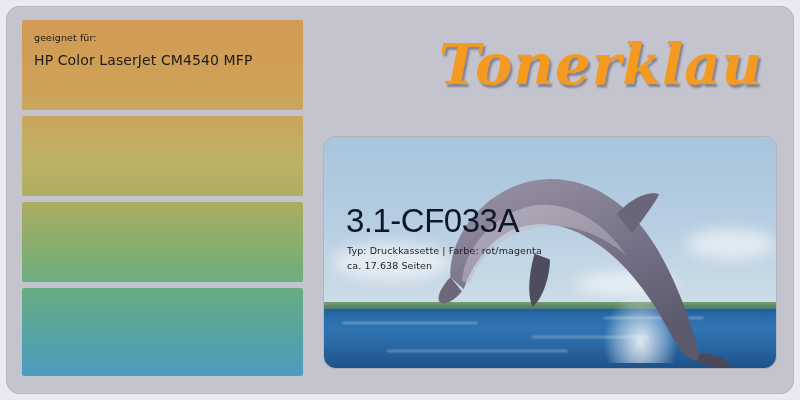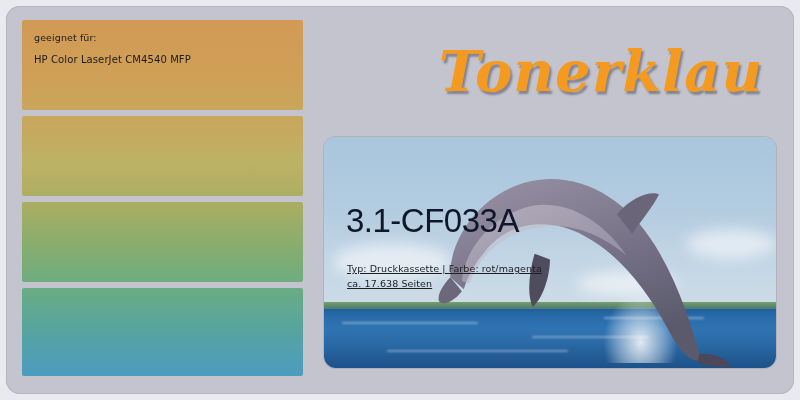--- a/index.html
+++ b/index.html
@@ -81,31 +81,31 @@
     z-index: 2;
     padding: 11px 0 0 12px;
     color: #1b1b1b;
   }
   #compat-label {
     font-size: 9.5px;
     line-height: 14px;
     letter-spacing: .1px;
   }
   #printer-model {
-    font-size: 10px;
+    font-size: 14px;
     line-height: 14px;
     margin-top: 8px;
     letter-spacing: .1px;
   }
 
   
   #brand-title {
     position: absolute;
     left: 420px;
-    top: 27px;
+    top: 20px;
     width: 350px;
     height: 76px;
     font-family: "DejaVu Serif", serif;
     font-size: 56px;
     font-style: italic;
     font-weight: 700;
     color: #f59a20;
     letter-spacing: 1px;
     text-align: center;
     line-height: 76px;
@@ -289,20 +289,20 @@
 
         <path d="M212,64 C228,46 248,40 256,44 C250,56 236,72 228,84 Z" fill="#6a6578"></path>
 
         <path d="M126,104 C120,124 118,146 124,158 C134,150 142,128 142,110 Z" fill="#4f4c5e"></path>
 
         <path d="M298,206 C312,204 326,210 332,218 C318,220 304,218 296,214 Z" fill="#4a4859"></path>
       </svg>
 
       <div id="sku-code" style="left:22px; top:65px; position:absolute;">3.1-CF033A</div>
 
-      <div id="photo-caption" style="left:23px; top:124px; position:absolute; width:330px;text-decoration:underline;">
+      <div id="photo-caption" style="left:23px; top:106px; position:absolute; width:330px;">
         <div>Typ: Druckkassette | Farbe: rot/magenta</div>
         <div>ca. 17.638 Seiten</div>
       </div>
     </div>
 
   </div>
 </div>
 
 </body></html>

